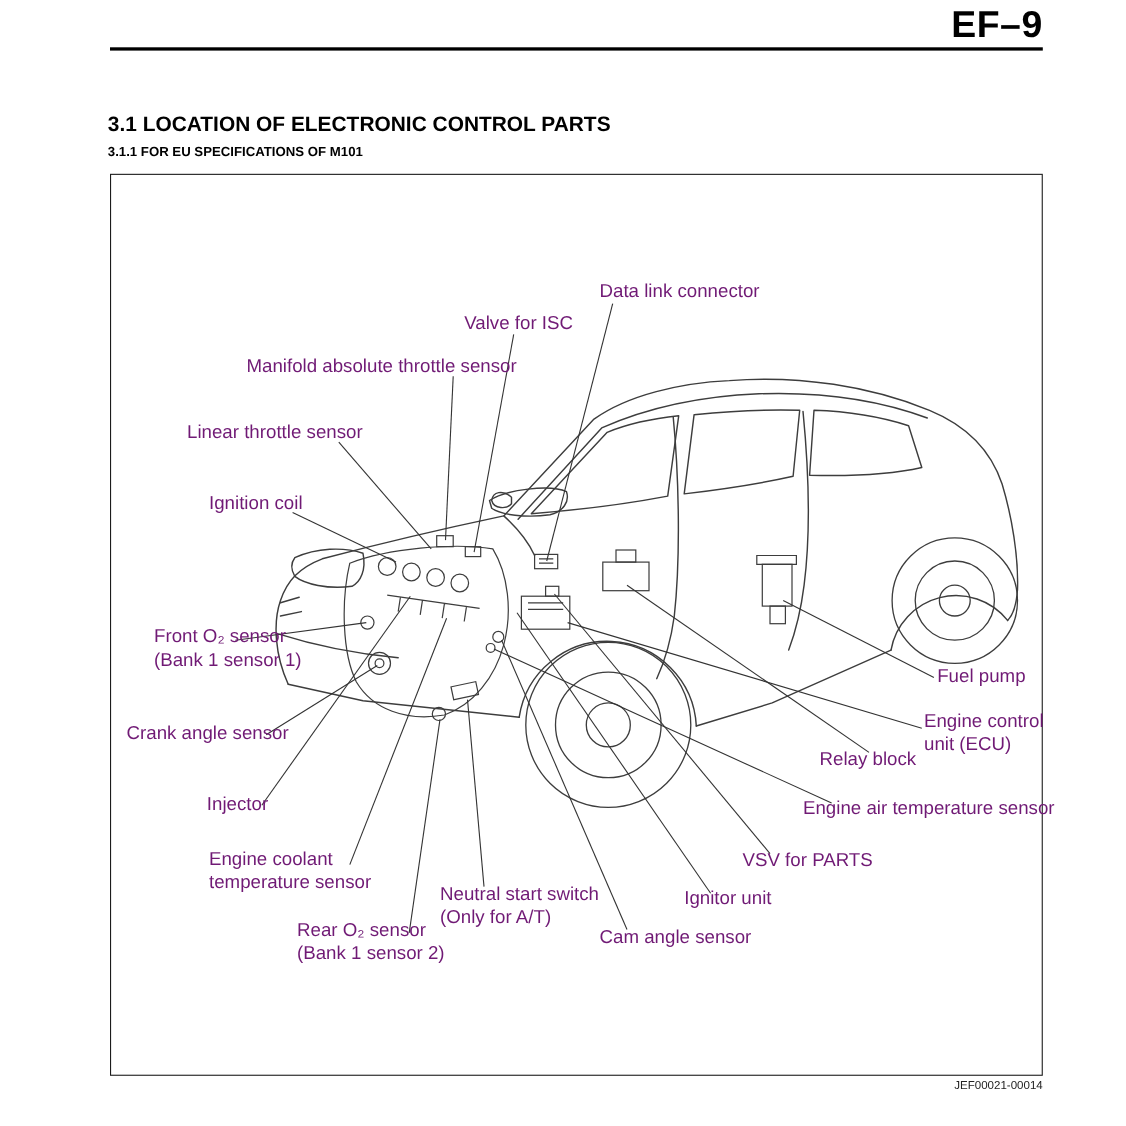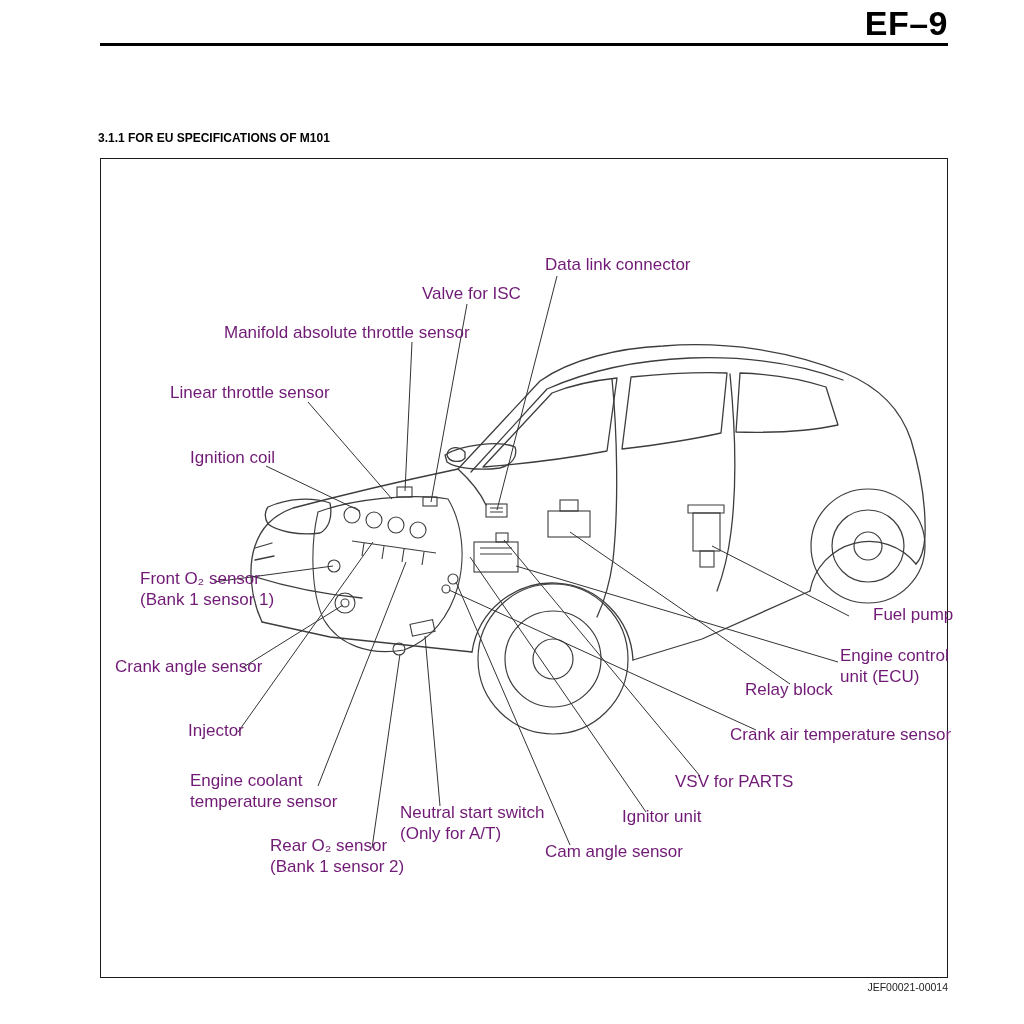--- a/index.html
+++ b/index.html
@@ -33,20 +33,21 @@
   .figcode { position:absolute; top:981px; right:76px; font-size:10.5px; color:#222; }
 </style>
 </head>
 <body>
 
 <div class="page">
 
   <div class="pageno">EF–9</div>
   <div class="rule"></div>
 
+  <div class="h2">3.1 LOCATION OF ELECTRONIC CONTROL PARTS</div>
   <div class="h3">3.1.1  FOR EU SPECIFICATIONS OF M101</div>
 
   <div class="frame"></div>
 
   <svg class="diagram-svg" viewBox="100 158 848 820" xmlns="http://www.w3.org/2000/svg">
 
     <g fill="none" stroke="#3d3d3d" stroke-width="1.3" stroke-linejoin="round" stroke-linecap="round">
       <path d="M 262 622 C 250 596 248 566 255 546 C 261 528 272 516 293 508 C 346 494 406 480 458 469 L 540 381 C 571 359 619 348 663 346 C 727 341 791 351 845 373 C 879 387 901 410 911 440 C 920 470 926 506 925 536 C 924 551 921 559 916 564"></path>
       <path d="M 262 622 L 330 637 L 472 652"></path>
       <path d="M 472 652 A 81 81 0 0 1 633 660"></path>
@@ -165,28 +166,28 @@
   <div class="lbl" style="left:545px; top:842px;">
     <span class="ln">Cam angle sensor</span>
   </div>
   <div class="lbl" style="left:622px; top:807px;">
     <span class="ln">Ignitor unit</span>
   </div>
   <div class="lbl" style="left:675px; top:772px;">
     <span class="ln">VSV for PARTS</span>
   </div>
   <div class="lbl" style="left:730px; top:725px;">
-    <span class="ln">Crank air temperature sensor</span>
+    <span class="ln">Engine air temperature sensor</span>
   </div>
   <div class="lbl" style="left:745px; top:680px;">
     <span class="ln">Relay block</span>
   </div>
   <div class="lbl" style="left:840px; top:646px;">
     <span class="ln">Engine control</span>
     <span class="ln">unit (ECU)</span>
   </div>
-  <div class="lbl" style="left:852px; top:605px;margin-left:21px;">
+  <div class="lbl" style="left:852px; top:605px;">
     <span class="ln">Fuel pump</span>
   </div>
 
   <div class="figcode">JEF00021-00014</div>
 
 </div>
 
 </body></html>

